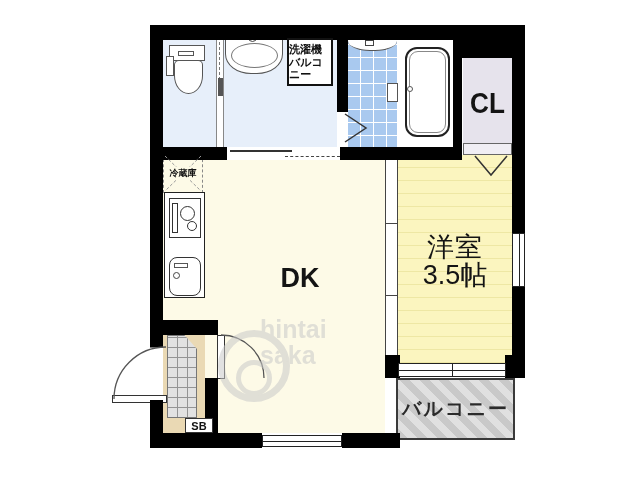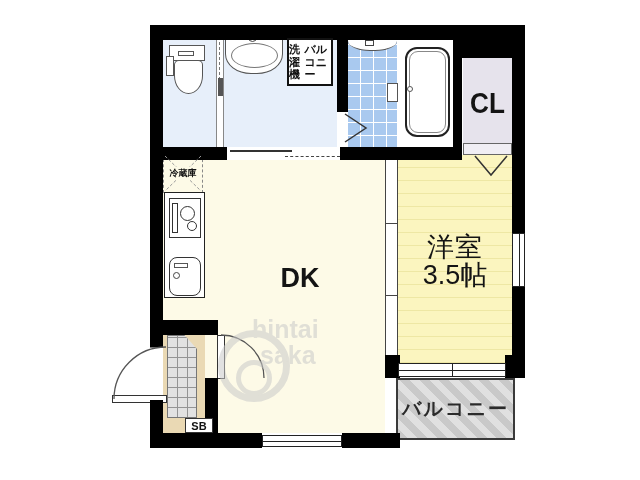--- a/index.html
+++ b/index.html
@@ -75,21 +75,21 @@
 
   <div class="fixture" style="left:169px;top:45px;width:36px;height:16px;border-width:1.2px"></div>
   <div class="fixture" style="left:178px;top:51px;width:16px;height:5px"></div>
   <div class="fixture" style="left:166px;top:56px;width:8px;height:20px"></div>
   <div class="fixture" style="left:174px;top:60px;width:29px;height:34px;border-radius:5px 5px 15px 15px / 5px 5px 19px 19px;border-width:1.2px"></div>
 
   <div class="fixture" style="left:225px;top:38px;width:58px;height:36px;border-radius:0 0 26px 26px / 0 0 20px 20px"></div>
   <div class="fixture" style="left:231px;top:43px;width:47px;height:25px;border-radius:50%;border-color:#777"></div>
   <div class="fixture" style="left:248px;top:33px;width:9px;height:9px;border-radius:50%;border-color:#444"></div>
 
-  <div class="fixture" style="left:287px;top:38px;width:46px;height:48px;border:2px solid #111;display:flex;flex-direction:row;align-items:center;justify-content:center;z-index:6">
+  <div class="fixture" style="left:287px;top:38px;width:46px;height:48px;border:2px solid #111;display:flex;flex-direction:column;justify-content:center;z-index:6">
     <span style="font-size:11px;font-weight:bold;background:#fff;line-height:1.15;z-index:2">洗濯機</span>
     <span style="font-size:11px;font-weight:bold;background:#fff;line-height:1.15;z-index:2">バルコニー</span>
   </div>
 
   <div class="fixture" style="left:348px;top:40px;width:49px;height:11px;border:0;border-bottom:1px solid #555;border-radius:0 0 45% 45% / 0 0 10px 10px"></div>
   <div class="fixture" style="left:365px;top:40px;width:9px;height:6px;border-color:#444"></div>
   <div class="fixture" style="left:387px;top:83px;width:11px;height:19px;border-color:#555"></div>
   <div class="fixture" style="left:405px;top:47px;width:45px;height:90px;border:2px solid #222;border-radius:12px"></div>
   <div class="fixture" style="left:409px;top:51px;width:37px;height:82px;border:1px solid #888;border-radius:9px"></div>
   <div class="fixture" style="left:407px;top:86px;width:6px;height:6px;border-radius:50%;border-color:#555"></div>
@@ -170,17 +170,17 @@
   </div>
   <div class="lbl room-label-stack" style="left:398px;top:233px;width:114px;z-index:30">
     <span style="font-size:27px;font-weight:500;letter-spacing:1px">洋室</span>
     <span style="font-size:27px;font-weight:500">3.5帖</span>
   </div>
   <div class="lbl" style="left:463px;top:88px;width:49px;font-size:29px;font-weight:600;transform:scaleX(.9);z-index:30">CL</div>
 
   <div class="wm" style="left:0;top:0;width:640px;height:480px">
     <div class="ring" style="left:218px;top:330px;width:58px;height:58px"></div>
     <div class="ring small" style="left:236px;top:360px;width:26px;height:26px"></div>
-    <span class="wmtxt" style="left:252px;top:315px;font-size:25px">hintai</span>
+    <span class="wmtxt" style="left:260px;top:315px;font-size:25px">hintai</span>
     <span class="wmtxt" style="left:260px;top:341px;font-size:25px">saka</span>
   </div>
 
 </div>
 
 </body></html>

